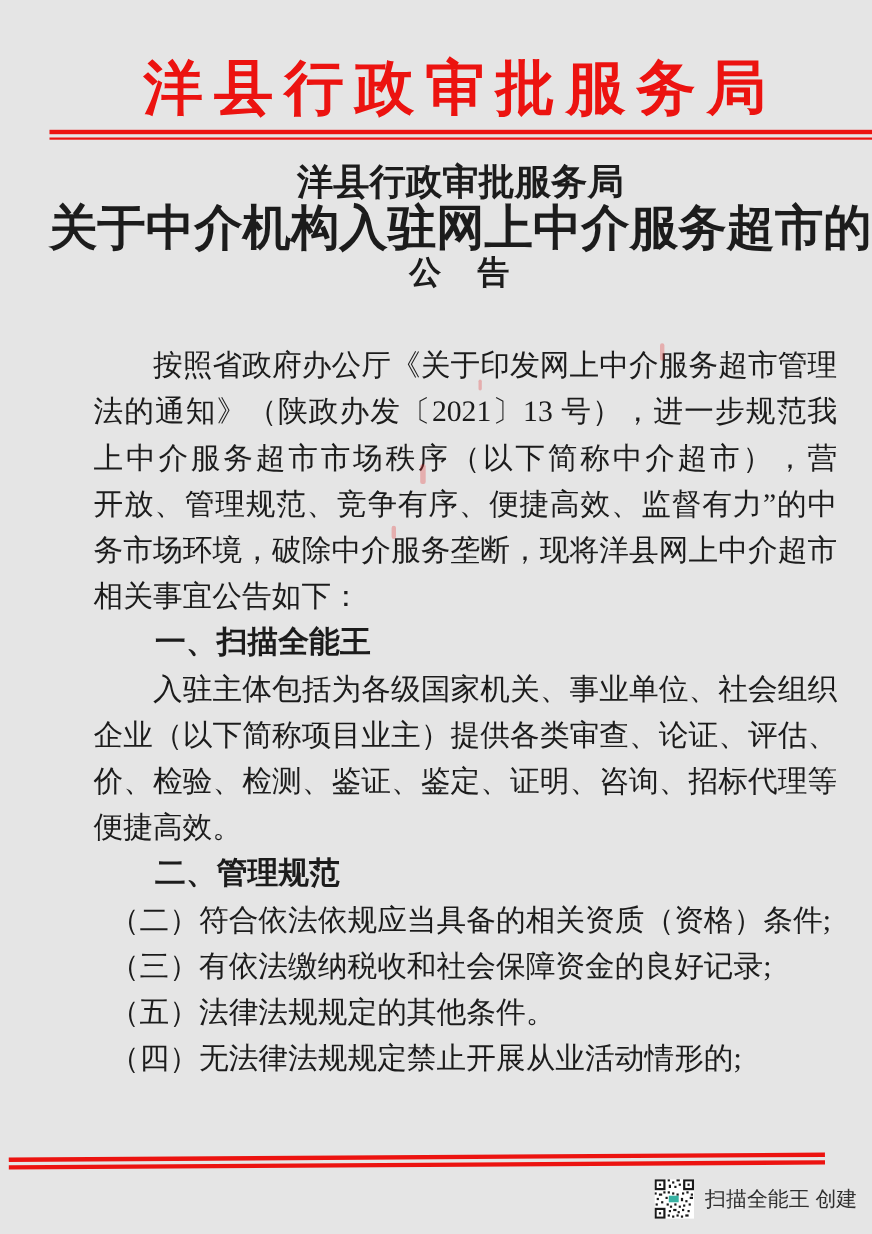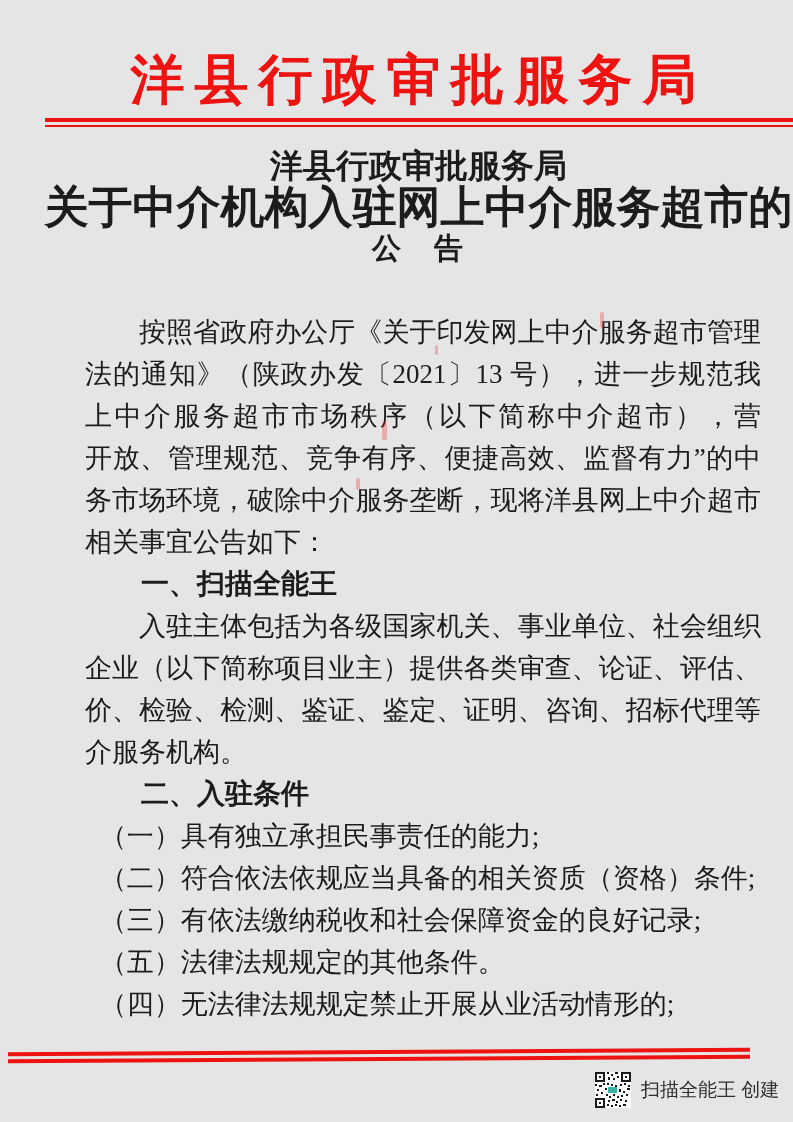--- a/index.html
+++ b/index.html
@@ -74,23 +74,22 @@
       <div class="b-line para ind fill">按照省政府办公厅《关于印发网上中介服务超市管理办</div>
       <div class="b-line para fill">法的通知》（陕政办发〔2021〕13 号），进一步规范我县网</div>
       <div class="b-line para fill">上中介服务超市市场秩序（以下简称中介超市），营造“全面</div>
       <div class="b-line para fill">开放、管理规范、竞争有序、便捷高效、监督有力”的中介服</div>
       <div class="b-line para fill">务市场环境，破除中介服务垄断，现将洋县网上中介超市入驻</div>
       <div class="b-line para">相关事宜公告如下：</div>
       <div class="b-line heading">一、扫描全能王</div>
       <div class="b-line para ind fill">入驻主体包括为各级国家机关、事业单位、社会组织和</div>
       <div class="b-line para fill">企业（以下简称项目业主）提供各类审查、论证、评估、评</div>
       <div class="b-line para fill">价、检验、检测、鉴证、鉴定、证明、咨询、招标代理等中</div>
-      <div class="b-line para">介服务机构。</div>
-      <div class="b-line heading">二、入驻条件</div>
-      <div class="b-line item">（一）具有独立承担民事责任的能力;</div>
+      <div class="b-line para">便捷高效。</div>
+      <div class="b-line heading">二、管理规范</div>
       <div class="b-line item">（二）符合依法依规应当具备的相关资质（资格）条件;</div>
       <div class="b-line item">（三）有依法缴纳税收和社会保障资金的良好记录;</div>
       <div class="b-line item">（五）法律法规规定的其他条件。</div>
       <div class="b-line item">（四）无法律法规规定禁止开展从业活动情形的;</div>
     </div>
 
   <div class="rule-bottom"></div>
 
   <div class="watermark">
     <svg width="36" height="36" viewBox="0 0 36 36">

